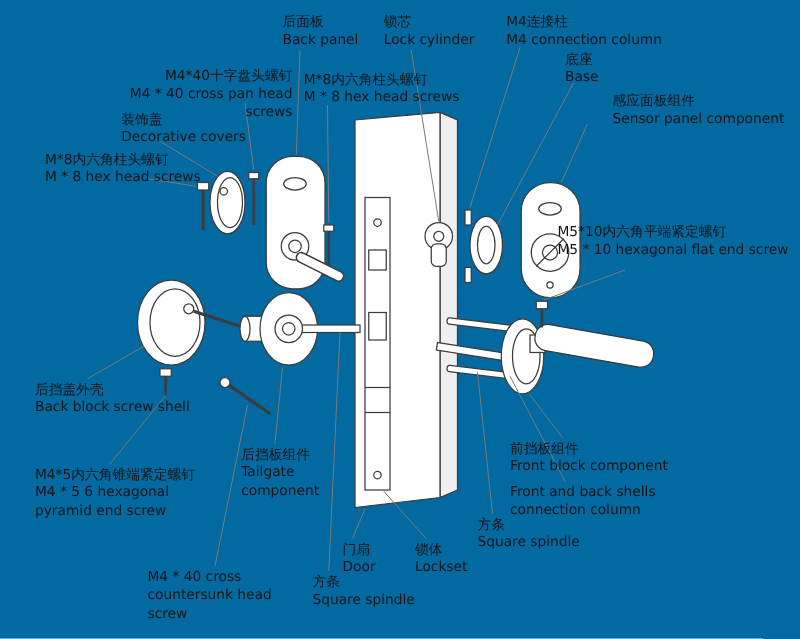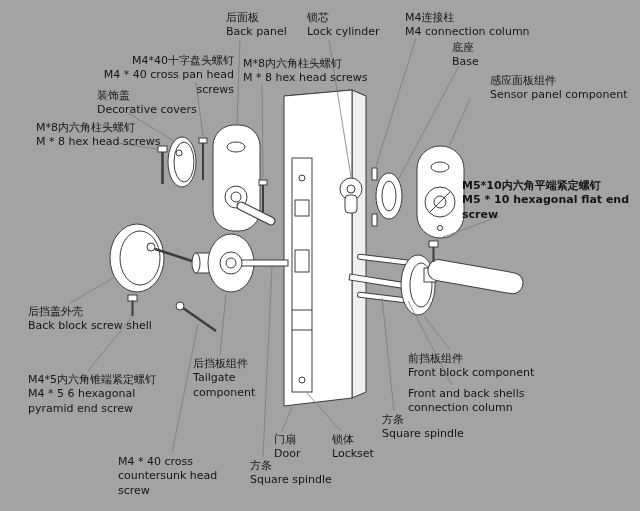--- a/index.html
+++ b/index.html
@@ -1,36 +1,36 @@
 <!DOCTYPE html>
 <html><head>
 <meta charset="utf-8">
 <style>
   html,body { margin:0; padding:0; background:#fff; }
   .stage {
-    position:relative; width:640px; height:511px; background:#a3a3a3;
+    position:relative; width:640px; height:511px; background:#0369a1;
     font-family:"DejaVu Sans", sans-serif; overflow:hidden;
   }
   .stage svg { position:absolute; left:0; top:0; }
   .label {
     position:absolute; font-size:11px; line-height:1.3; color:#141414;
   }
   .label .zh, .label .en { display:block; }
   .label .zh { white-space:nowrap; }
 
   .lb-back-panel      { left:226px; top:11px; }
   .lb-lock-cylinder   { left:307px; top:11px; }
   .lb-m4-connection   { left:405px; top:11px; }
   .lb-base            { left:452px; top:41px; }
   .lb-sensor          { left:452px; top:74px;margin-left:38px; }
   .lb-m4-40-pan       { left:76px;  top:54px;  width:158px; text-align:right; }
   .lb-decorative      { left:97px;  top:89px; }
   .lb-m8-left         { left:36px;  top:121px; }
   .lb-m8-mid          { left:243px; top:57px; }
-  .lb-m5-10           { left:462px; top:179px;font-weight:bold; }
+  .lb-m5-10           { left:446px; top:179px; }
   .lb-back-block      { left:28px;  top:305px; }
   .lb-m4-5            { left:28px;  top:373px; width:120px; }
   .lb-tailgate        { left:193px; top:357px; width:90px; }
   .lb-front-block     { left:408px; top:352px; }
   .lb-fb-connection   { left:408px; top:387px; width:145px; }
   .lb-m4-40-cs        { left:118px; top:455px; width:128px; }
   .lb-door            { left:274px; top:433px; }
   .lb-spindle-bottom  { left:250px; top:459px; }
   .lb-lockset         { left:332px; top:433px; }
   .lb-spindle-right   { left:382px; top:413px; }

